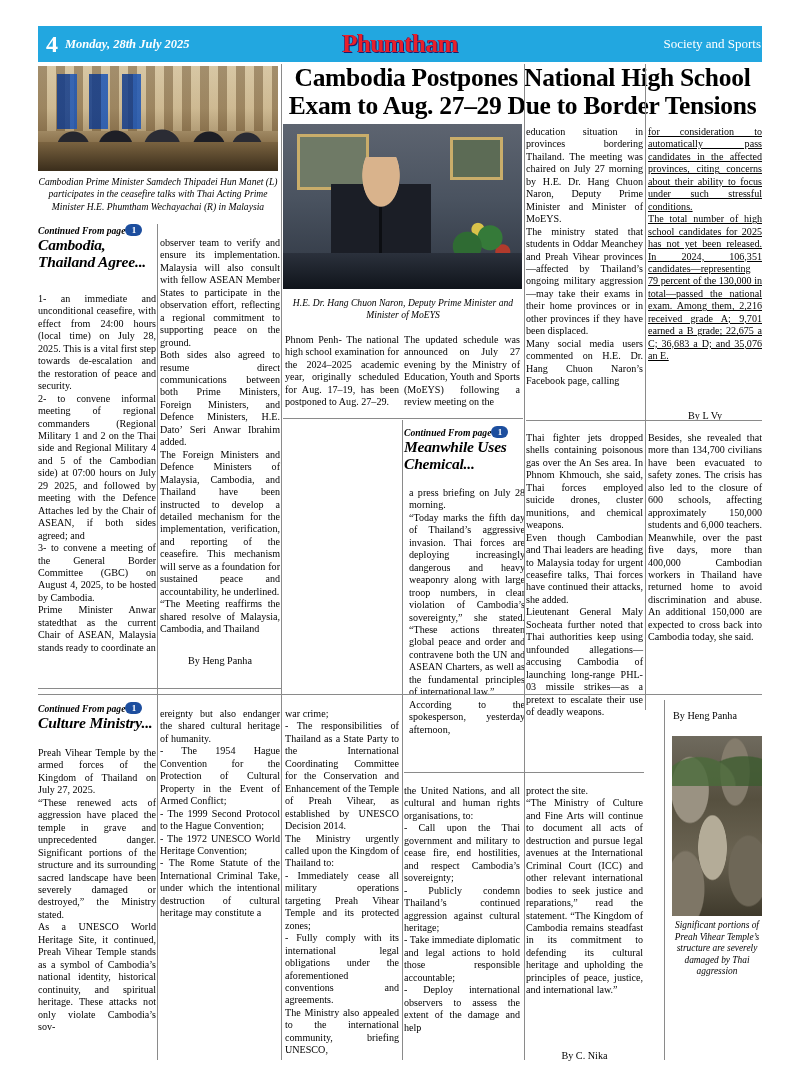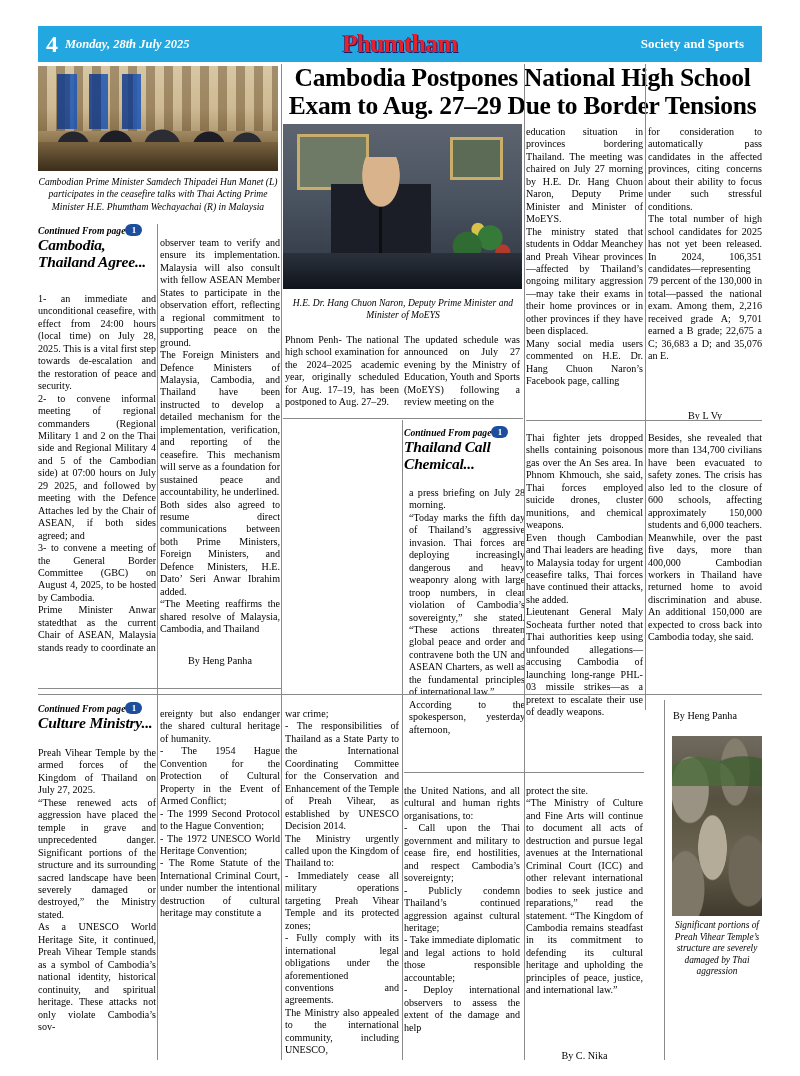--- a/index.html
+++ b/index.html
@@ -29,22 +29,22 @@
     margin-left:7px; white-space:nowrap;
   }
   .masthead-title {
     position:absolute; left:0; right:0; text-align:center;
     font-family:"Liberation Serif", serif;
     font-weight:bold; font-size:25px; letter-spacing:-0.5px;
     color:#e8202a;
     text-shadow:1px 1px 0 #1b1b6e, -0.5px -0.5px 0 #1b1b6e;
   }
   .masthead-section {
-    position:absolute; right:18px;
-    font-size:13px; font-weight:bold; color:#ffffff;
+    position:absolute; right:1px;
+    font-size:13px; font-weight:normal; color:#ffffff;
   }
 
   
   .col { position:absolute; }
   .body-text {
     font-size:10.1px; line-height:12.45px;
     text-align:justify; text-justify:inter-word;
     hyphens:none;
     -webkit-hyphens:none;
   }
@@ -242,49 +242,49 @@
 
   <div class="col body-text" id="ceasefire-c1" style="left:38px; top:293px; width:118px;">
       <p>1-  an immediate and unconditional ceasefire, with effect from 24:00 hours (local time) on July 28, 2025. This is a vital first step towards de-escalation and the restoration of peace and security.</p>
       <p>2-  to convene informal meeting of regional commanders (Regional Military 1 and 2 on the Thai side and Regional Military 4 and 5 of the Cambodian side) at 07:00 hours on July 29 2025, and followed by meeting with the Defence Attaches led by the Chair of ASEAN, if both sides agreed; and</p>
       <p>3-  to convene a meeting of the General Border Committee (GBC) on August 4, 2025, to be hosted by Cambodia.</p>
       <p>Prime Minister Anwar statedthat as the current Chair of ASEAN, Malaysia stands ready to coordinate an</p>
     </div>
 
   <div class="col body-text" id="ceasefire-c2" style="left:160px; top:237px; width:120px;">
       <p>observer team to verify and ensure its implementation. Malaysia will also consult with fellow ASEAN Member States to participate in the observation effort, reflecting a regional commitment to supporting peace on the ground.</p>
+      <p>Both sides also agreed to resume direct communications between both Prime Ministers, Foreign Ministers, and Defence Ministers, H.E. Dato’ Seri Anwar Ibrahim added.</p>
       <p>The Foreign Ministers and Defence Ministers of Malaysia, Cambodia, and Thailand have been instructed to develop a detailed mechanism for the implementation, verification, and reporting of the ceasefire. This mechanism will serve as a foundation for sustained peace and accountability, he underlined.</p>
-      <p>Both sides also agreed to resume direct communications between both Prime Ministers, Foreign Ministers, and Defence Ministers, H.E. Dato’ Seri Anwar Ibrahim added.</p>
       <p>“The Meeting reaffirms the shared resolve of Malaysia, Cambodia, and Thailand</p>
     </div>
   <div class="col byline" style="left:160px; top:645px; width:120px;">By Heng Panha</div>
 
   <div class="col body-text" id="lead-c1" style="left:285px; top:334px; width:114px;">
       <p>Phnom Penh- The national high school examination for the 2024–2025 academic year, originally scheduled for Aug. 17–19, has been postponed to Aug. 27–29.</p>
     </div>
   <div class="col body-text" id="lead-c2" style="left:404px; top:334px; width:116px;">
       <p>The updated schedule was announced on July 27 evening by the Ministry of Education, Youth and Sports (MoEYS) following a review meeting on the</p>
     </div>
   <div class="col body-text" id="lead-c3" style="left:526px; top:126px; width:117px;">
       <p>education situation in provinces bordering Thailand. The meeting was chaired on July 27  morning by H.E. Dr. Hang Chuon Naron, Deputy Prime Minister and Minister of MoEYS.</p>
       <p>The ministry stated that students in Oddar Meanchey and Preah Vihear provinces—affected by Thailand’s ongoing military aggression—may take their exams in their home provinces or in other provinces if they have been displaced.</p>
       <p>Many social media users commented on H.E. Dr. Hang Chuon Naron’s Facebook page, calling</p>
     </div>
-  <div class="col body-text" id="lead-c4" style="left:648px; top:126px; width:114px;">
+  <div class="col body-text" id="lead-c4" style="left:648px; top:126px; width:114px;text-decoration:underline;">
       <p>for consideration to automatically pass candidates in the affected provinces, citing concerns about their ability to focus under such stressful conditions.</p>
       <p>The total number of high school candidates for 2025 has not yet been released. In 2024, 106,351 candidates—representing 79 percent of the 130,000 in total—passed the national exam. Among them, 2,216 received grade A; 9,701 earned a B grade; 22,675 a C; 36,683 a D; and 35,076 an E.</p>
     </div>
   <div class="col byline" style="left:648px; top:400px; width:114px;">By L Vy</div>
 
   <div class="col" style="left:404px; top:426px; width:116px;">
     <div class="cont-line">
       <span>Continued From page</span>
       <span class="cont-badge">1</span>
     </div>
-    <div class="kicker">Thailand Call Chemical...</div>
+    <div class="kicker">Meanwhile Uses Chemical...</div>
   </div>
   <div class="col body-text" id="chem-c1" style="left:409px; top:487px; width:116px;">
       <p>a press briefing on July 28 morning.</p>
       <p>“Today marks the fifth day of Thailand’s aggressive invasion. Thai forces are deploying increasingly dangerous and heavy weaponry along with large troop numbers, in clear violation of Cambodia’s sovereignty,” she stated. “These actions threaten global peace and order and contravene both the UN and ASEAN Charters, as well as the fundamental principles of international law.”</p>
       <p>According to the spokesperson, yesterday afternoon,</p>
     </div>
   <div class="col body-text" id="chem-c2" style="left:526px; top:432px; width:117px;">
       <p>Thai fighter jets dropped shells containing poisonous gas over the An Ses area. In Phnom Khmouch, she said, Thai forces employed suicide drones, cluster munitions, and chemical weapons.</p>
       <p>Even though Cambodian and Thai leaders are heading to Malaysia today for urgent ceasefire talks, Thai forces have continued their attacks, she added.</p>
       <p>Lieutenant General Maly Socheata further noted that Thai authorities keep using unfounded allegations—accusing Cambodia of launching long-range PHL-03 missile strikes—as a pretext to escalate their use of deadly weapons.</p>
@@ -304,29 +304,29 @@
   <div class="col body-text" id="cult-c1" style="left:38px; top:747px; width:118px;">
       <p>Preah Vihear Temple by the armed forces of the Kingdom of Thailand on July 27, 2025.</p>
       <p>“These renewed acts of aggression have placed the temple in grave and unprecedented danger. Significant portions of the structure and its surrounding sacred landscape have been severely damaged or destroyed,” the Ministry stated.</p>
       <p>As a UNESCO World Heritage Site, it continued, Preah Vihear Temple stands as a symbol of Cambodia’s national identity, historical continuity, and spiritual heritage. These attacks not only violate Cambodia’s sov-</p>
     </div>
   <div class="col body-text" id="cult-c2" style="left:160px; top:708px; width:120px;">
       <p>ereignty but also endanger the shared cultural heritage of humanity.</p>
       <p>- The 1954 Hague Convention for the Protection of Cultural Property in the Event of Armed Conflict;</p>
       <p>- The 1999 Second Protocol to the Hague Convention;</p>
       <p>- The 1972 UNESCO World Heritage Convention;</p>
-      <p>- The Rome Statute of the International Criminal Court, under number the intentional destruction of cultural heritage may constitute a</p>
+      <p>- The Rome Statute of the International Criminal Take, under which the intentional destruction of cultural heritage may constitute a</p>
     </div>
   <div class="col body-text" id="cult-c3" style="left:285px; top:708px; width:114px;">
       <p>war crime;</p>
       <p>- The responsibilities of Thailand as a State Party to the International Coordinating Committee for the Conservation and Enhancement of the Temple of Preah Vihear, as established by UNESCO Decision 2014.</p>
       <p>The Ministry urgently called upon the Kingdom of Thailand to:</p>
       <p>- Immediately cease all military operations targeting Preah Vihear Temple and its protected zones;</p>
       <p>- Fully comply with its international legal obligations under the aforementioned conventions and agreements.</p>
-      <p>The Ministry also appealed to the international community, including UNESCO,</p>
+      <p>The Ministry also appealed to the international community, briefing UNESCO,</p>
     </div>
   <div class="col body-text" id="cult-c4" style="left:404px; top:785px; width:116px;">
       <p>the United Nations, and all cultural and human rights organisations, to:</p>
       <p>- Call upon the Thai government and military to cease fire, end hostilities, and respect Cambodia’s sovereignty;</p>
       <p>- Publicly condemn Thailand’s continued aggression against cultural heritage;</p>
       <p>- Take immediate diplomatic and legal actions to hold those responsible accountable;</p>
       <p>- Deploy international observers to assess the extent of the damage and help</p>
     </div>
   <div class="col body-text" id="cult-c5" style="left:526px; top:785px; width:117px;">
       <p>protect the site.</p>

